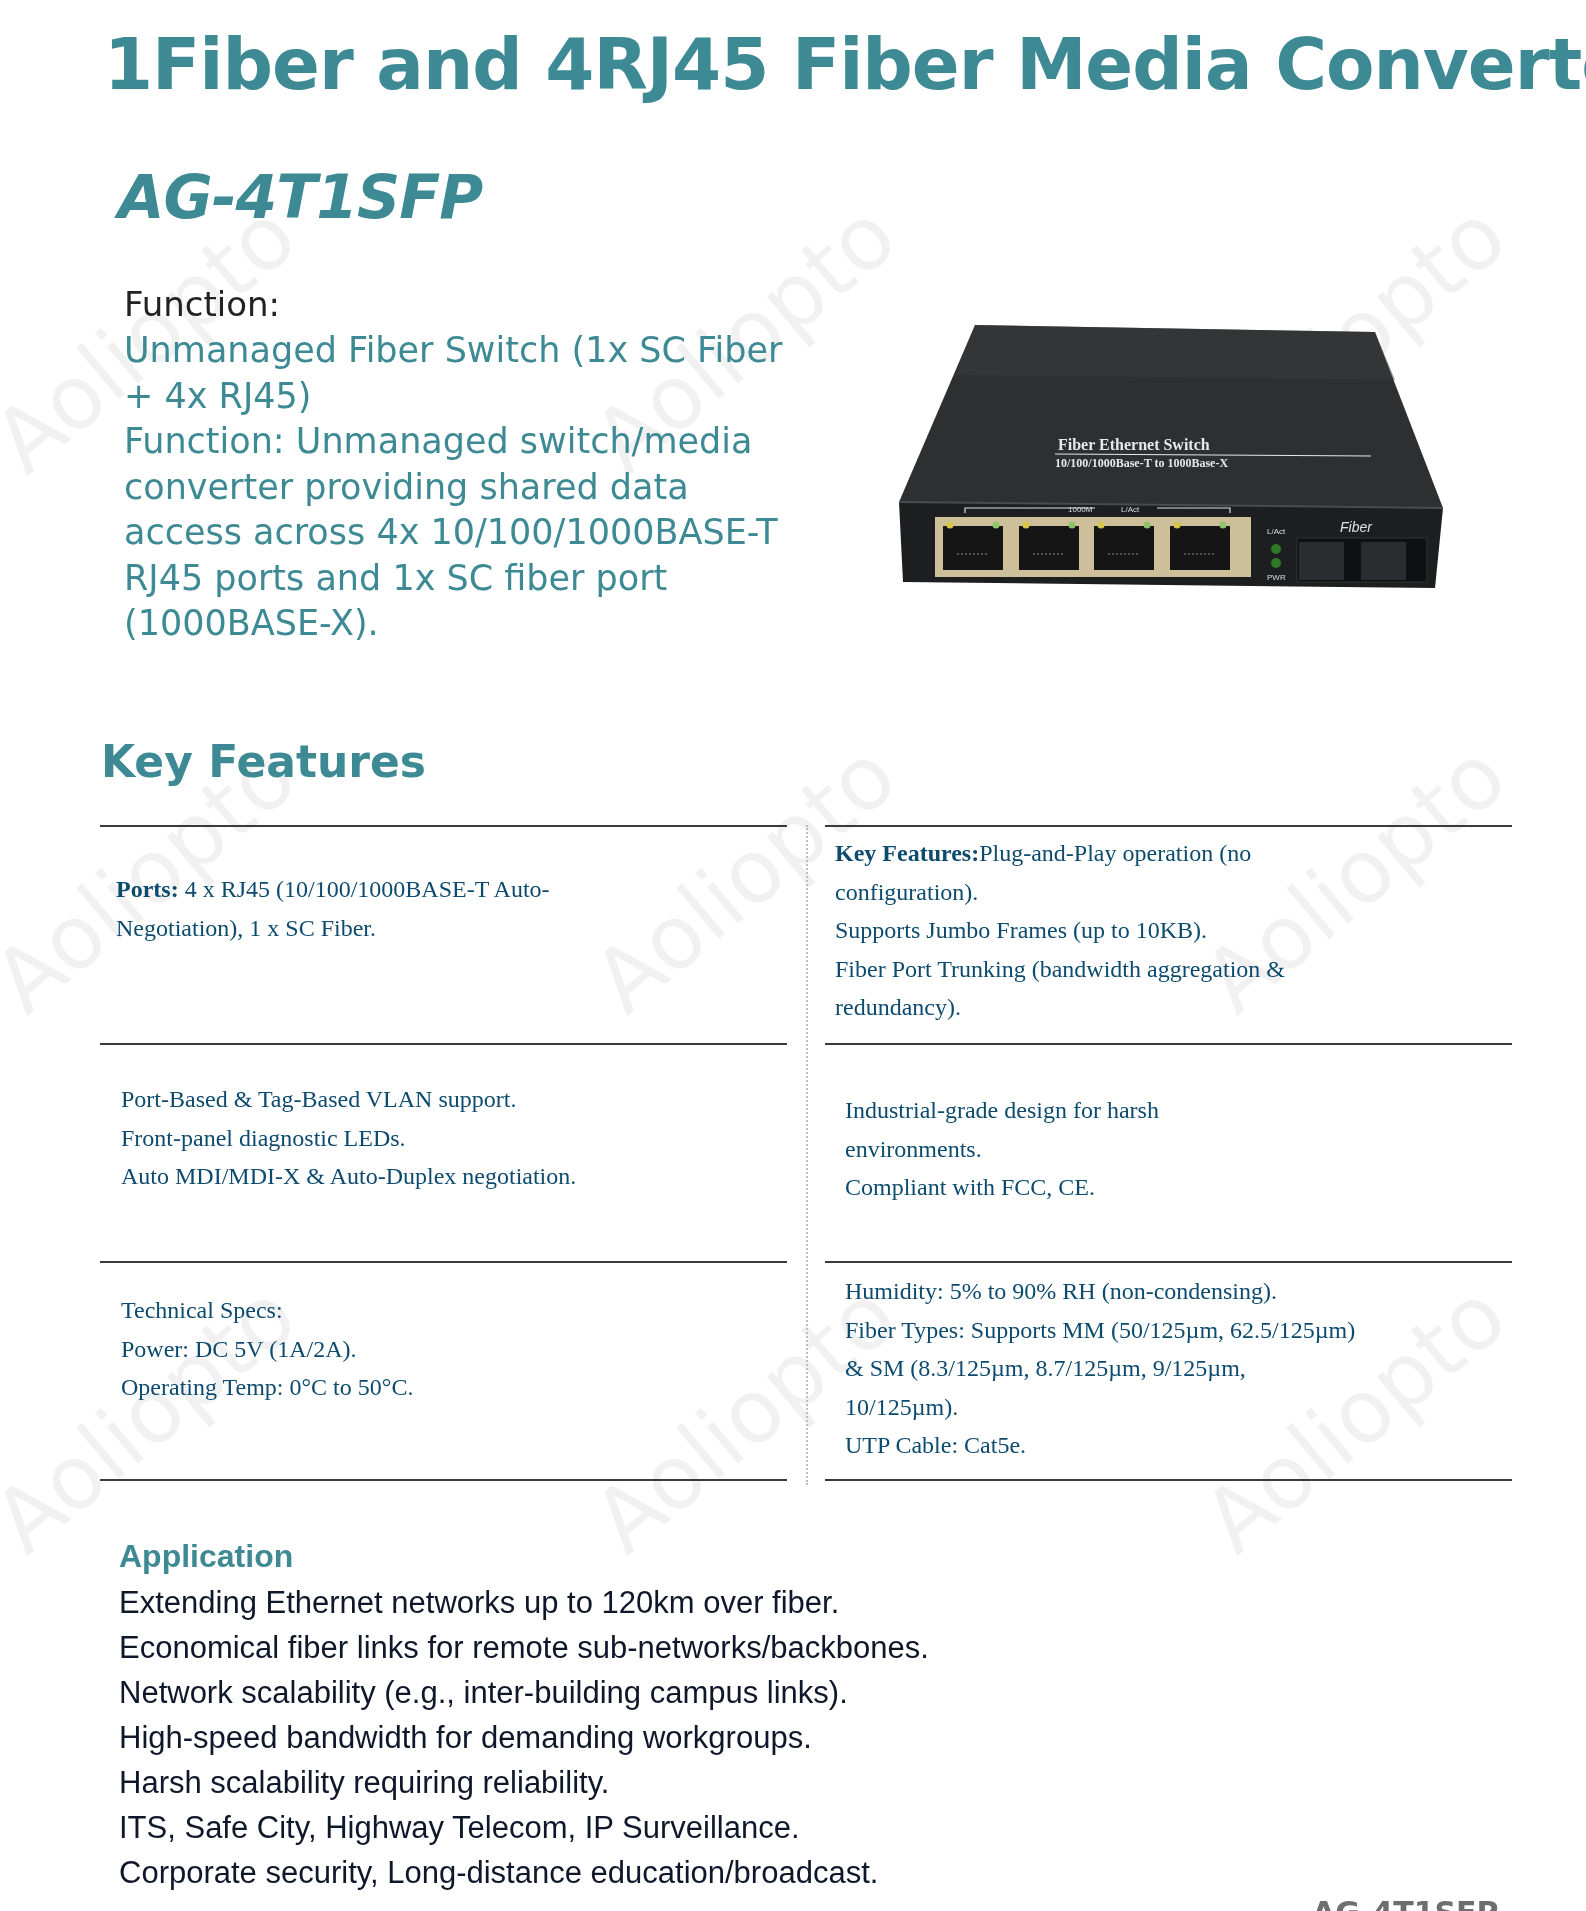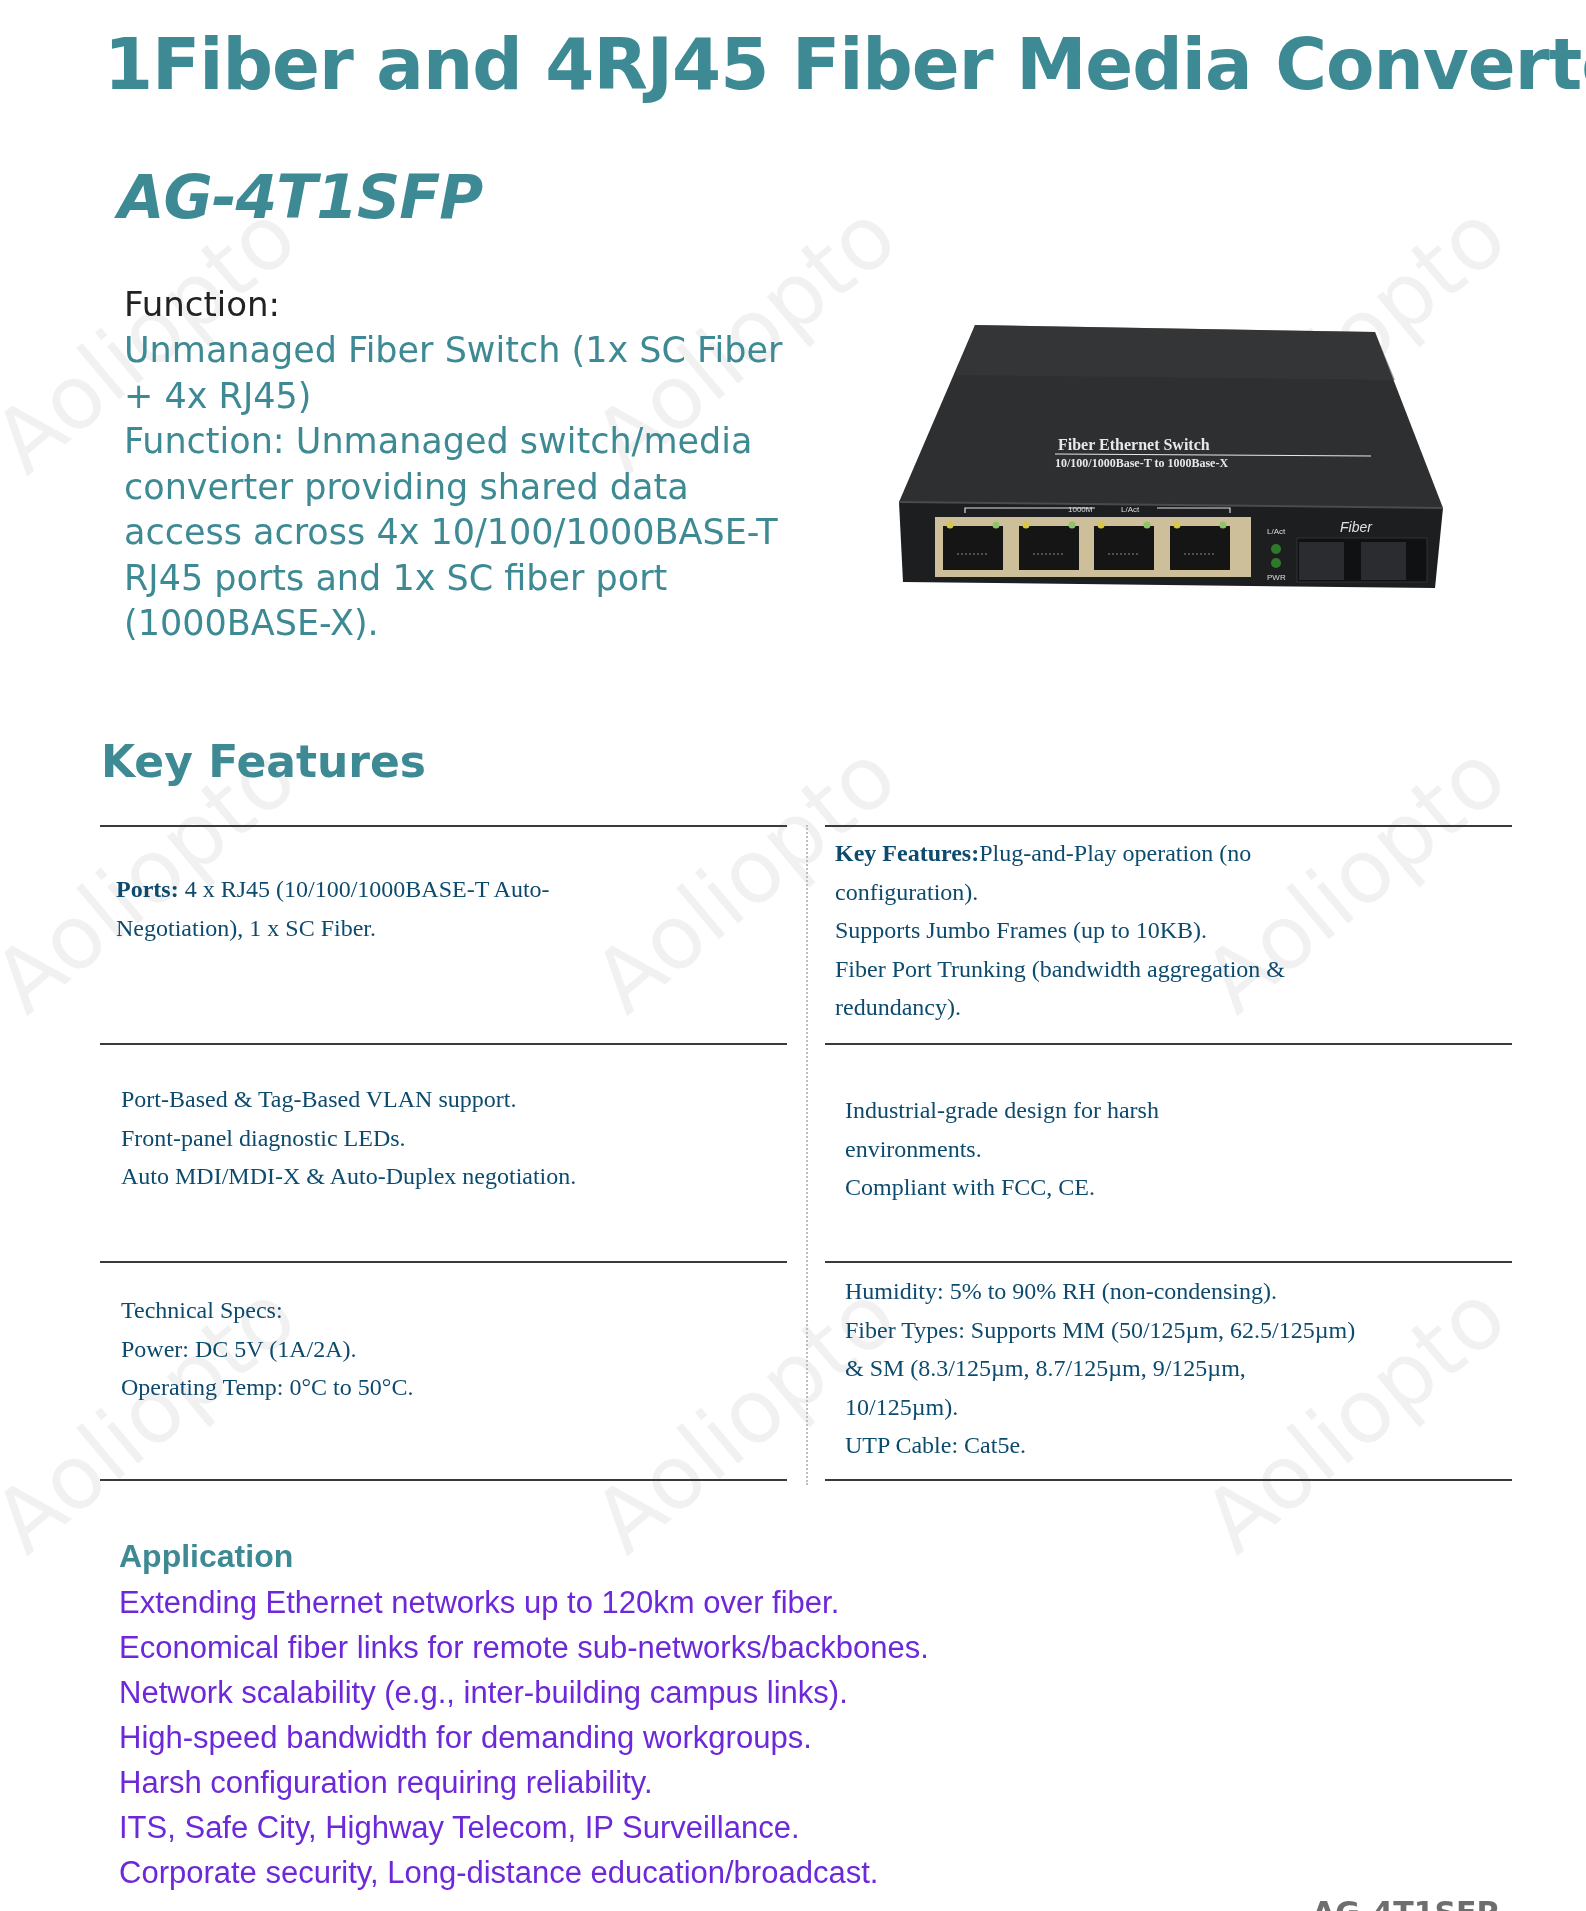--- a/index.html
+++ b/index.html
@@ -13,21 +13,21 @@
   #func-body { left:124px; top:328px; width:700px; font-family:"DejaVu Sans", sans-serif; font-size:35px; line-height:45.5px; }
   #func-body div { white-space:nowrap; }
   #device { left:895px; top:320px; width:550px; height:275px; }
   #kf-title { left:101px; top:736px; font-family:"DejaVu Sans", sans-serif; font-weight:bold; font-size:44px; }
   .rule { position:absolute; height:2px; background:#3a3a3a; }
   .vdiv { position:absolute; left:806px; top:825px; width:0; height:660px; border-left:2px dotted #bdbdbd; }
   .cell { position:absolute; font-family:Liberation Serif, serif; font-size:24px; line-height:38.5px; color:#0c4a6e; }
   .cell div { white-space:nowrap; }
   .cell b { font-weight:bold; }
   #app-title { left:119px; top:1538px; font-family:"Liberation Sans", sans-serif; font-weight:bold; font-size:32px; }
-  #app-list { left:119px; top:1580px; font-family:"Liberation Sans", sans-serif; font-size:31px; line-height:45px; color:#6d28d9; }
+  #app-list { left:119px; top:1580px; font-family:"Liberation Sans", sans-serif; font-size:31px; line-height:45px; color:#0f172a; }
   #app-list div { white-space:nowrap; }
   #footer-model { left:1312px; top:1895px; font-family:"DejaVu Sans", sans-serif; font-weight:bold; font-size:30px; color:#6e6e6e; }
 </style>
 </head>
 <body>
 
 <div class="watermark" style="left:40px; top:390px;">Aoliopto</div>
 <div class="watermark" style="left:640px; top:390px;">Aoliopto</div>
 <div class="watermark" style="left:1250px; top:390px;">Aoliopto</div>
 <div class="watermark" style="left:40px; top:930px;">Aoliopto</div>
@@ -154,18 +154,18 @@
   <div>10/125µm).</div>
   <div>UTP Cable: Cat5e.</div>
 </div>
 
 <div id="app-title" class="abs teal">Application</div>
 <div id="app-list" class="abs">
   <div>Extending Ethernet networks up to 120km over fiber.</div>
   <div>Economical fiber links for remote sub-networks/backbones.</div>
   <div>Network scalability (e.g., inter-building campus links).</div>
   <div>High-speed bandwidth for demanding workgroups.</div>
-  <div>Harsh configuration requiring reliability.</div>
+  <div>Harsh scalability requiring reliability.</div>
   <div>ITS, Safe City, Highway Telecom, IP Surveillance.</div>
   <div>Corporate security, Long-distance education/broadcast.</div>
 </div>
 
 <div id="footer-model" class="abs">AG-4T1SFP</div>
 
 </body></html>

